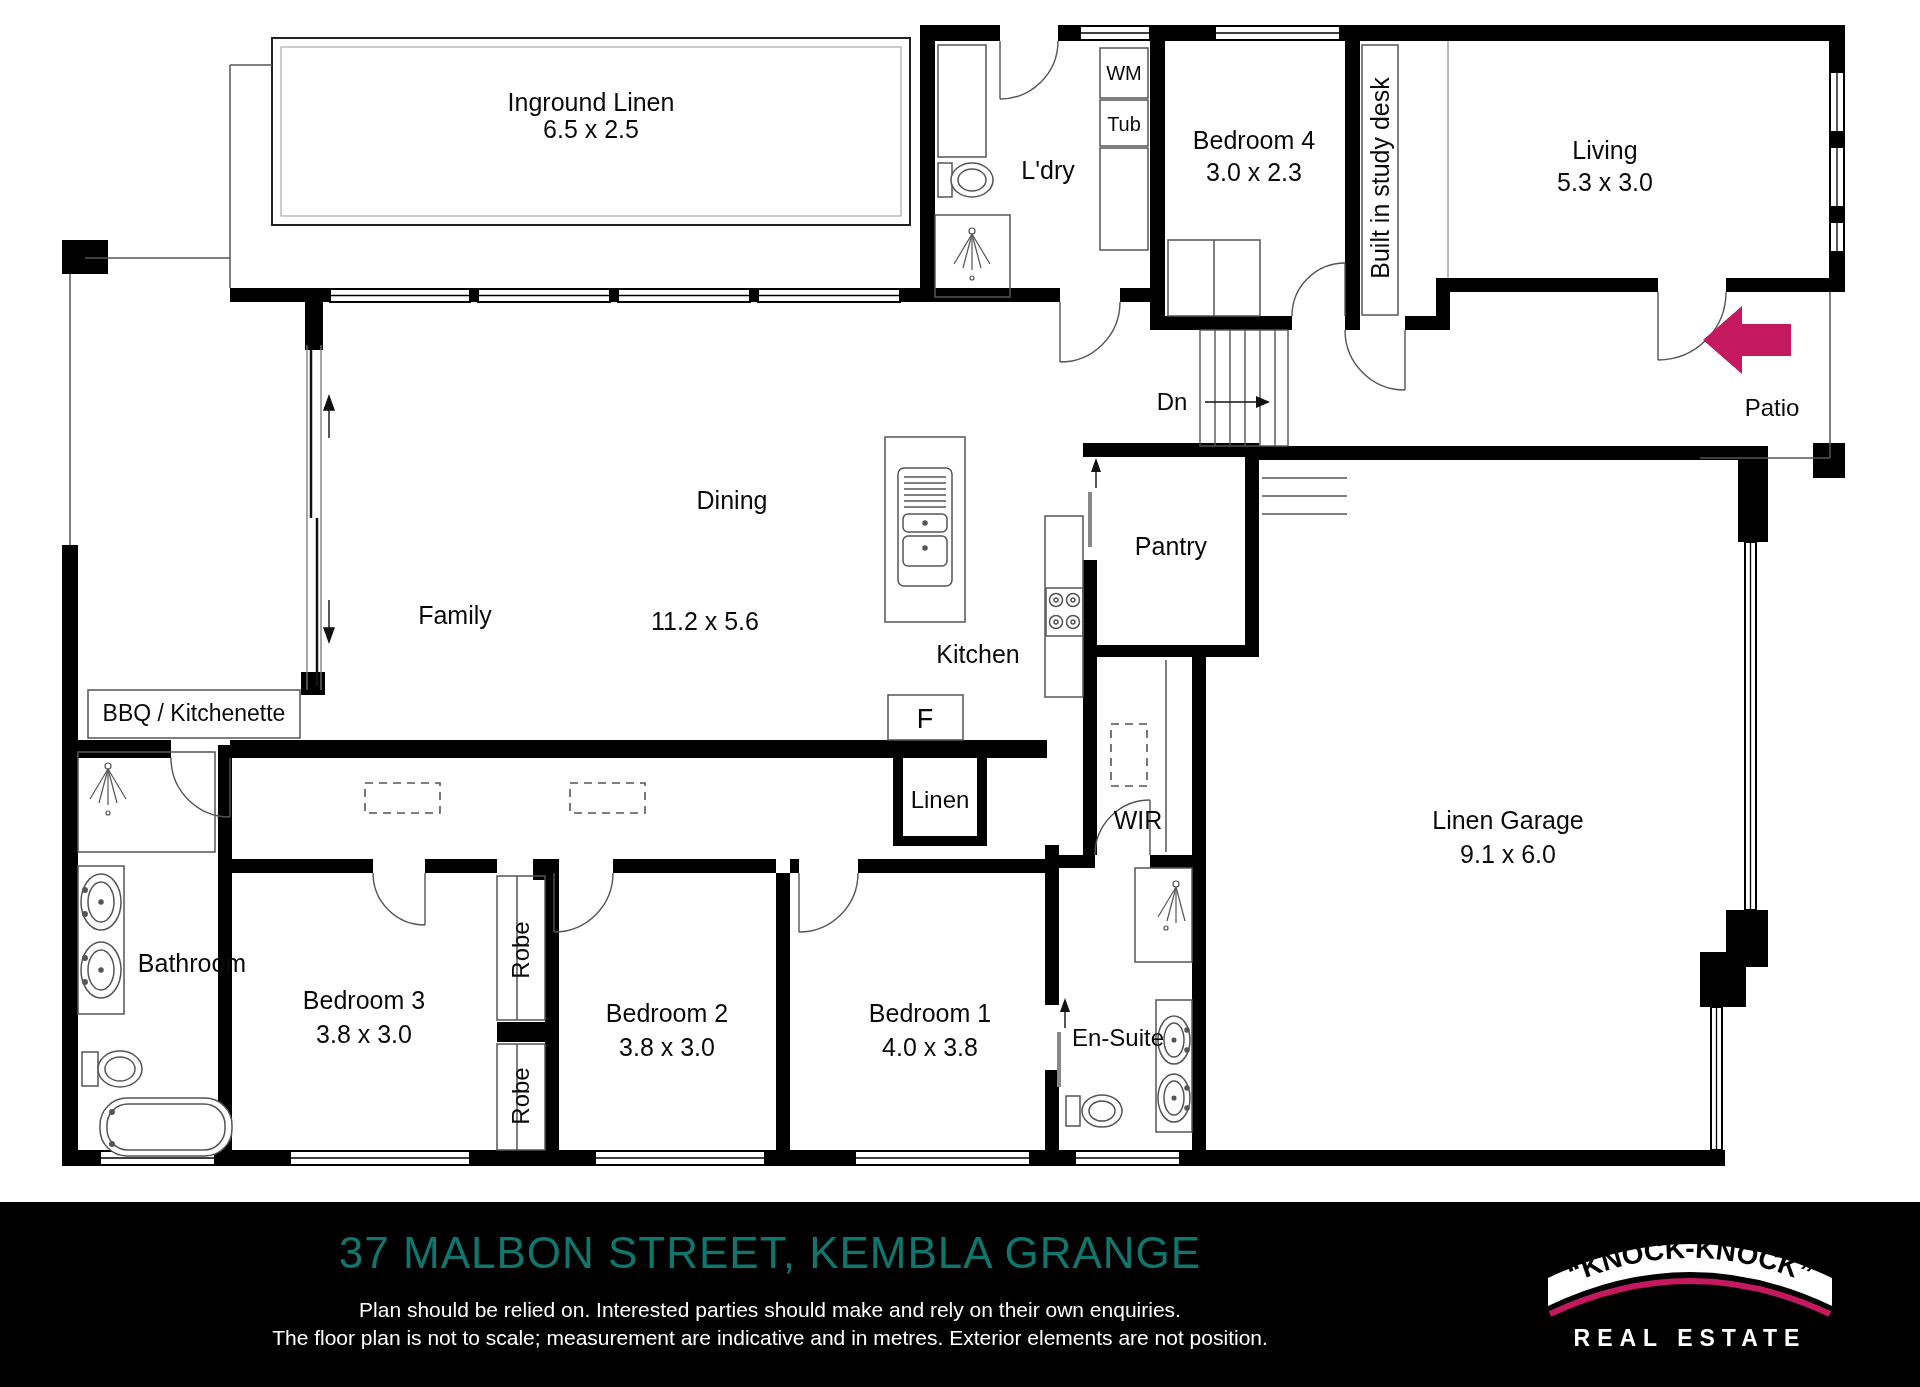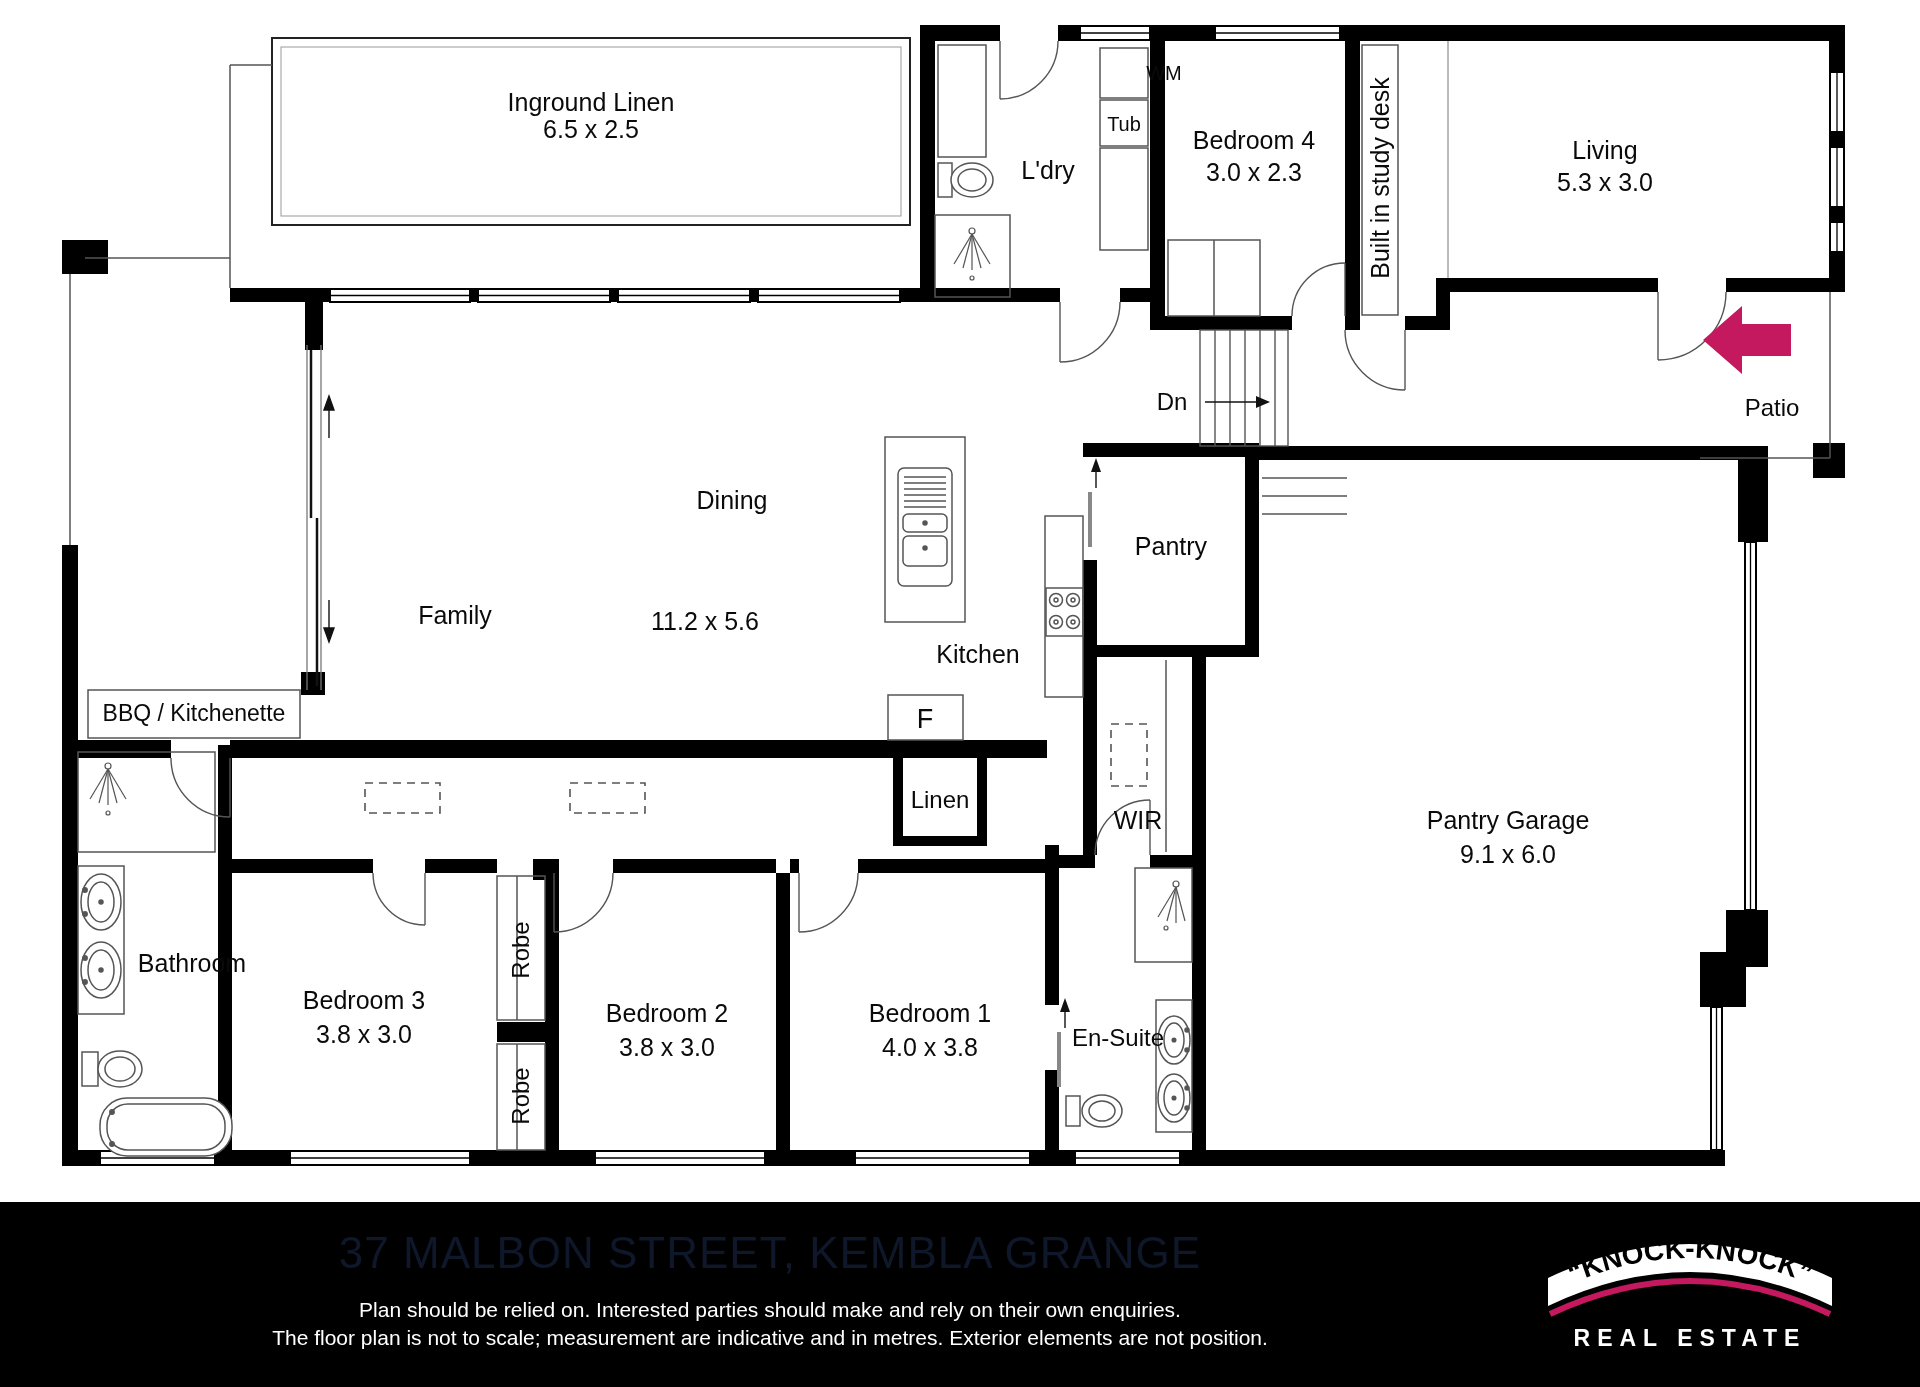--- a/index.html
+++ b/index.html
@@ -5,21 +5,21 @@
 <style>
   html,body{margin:0;padding:0;background:#fff;}
   body{font-family:"Liberation Sans", sans-serif;}
   .page{position:relative;width:1920px;height:1387px;background:#fff;overflow:hidden;}
   .plan{position:absolute;left:0;top:0;width:1920px;height:1200px;}
   .plan svg{position:absolute;left:0;top:0;}
   .lbl{position:absolute;transform:translate(-50%,-50%);font-size:25px;color:#0a0a0a;white-space:nowrap;line-height:1;}
   .lbl.v{transform:translate(-50%,-50%) rotate(-90deg);}
   .lbl.s20{font-size:20px;} .lbl.s23{font-size:23px;} .lbl.s24{font-size:24px;} .lbl.s27{font-size:27px;}
   .footer{position:absolute;left:0;top:1202px;width:1920px;height:185px;background:#000;}
-  .addr{position:absolute;left:40px;top:1228px;width:1460px;text-align:center;color:#0f172a;font-size:44px;letter-spacing:1px;}
+  .addr{position:absolute;left:40px;top:1228px;width:1460px;text-align:center;color:#0f766e;font-size:44px;letter-spacing:1px;}
   .disc{position:absolute;left:40px;width:1460px;text-align:center;color:#fff;font-size:21px;}
   .d1{top:1298px;} .d2{top:1326px;}
   .logo{position:absolute;left:1540px;top:1226px;width:300px;height:136px;}
 </style>
 </head>
 <body>
 
 <div class="page">
   <div class="plan">
 
@@ -359,21 +359,21 @@
             <ellipse cx="1102" cy="1111" rx="13" ry="10"></ellipse>
         </g>
       </g>
 
       <polygon points="1703,340 1742,306 1742,324 1791,324 1791,356 1742,356 1742,374" fill="#c5195f"></polygon>
     </svg>
 
     <div class="lbl" style="left:591px;top:102px;">Inground Linen</div>
     <div class="lbl" style="left:591px;top:129px;">6.5 x 2.5</div>
     <div class="lbl" style="left:1048px;top:170px;">L'dry</div>
-    <div class="lbl s20" style="left:1124px;top:73px;margin-left:40px;">WM</div>
+    <div class="lbl s20" style="left:1124px;top:73px;">WM</div>
     <div class="lbl s20" style="left:1124px;top:124px;">Tub</div>
     <div class="lbl" style="left:1254px;top:140px;">Bedroom 4</div>
     <div class="lbl" style="left:1254px;top:172px;">3.0 x 2.3</div>
     <div class="lbl v" style="left:1380px;top:178px;">Built in study desk</div>
     <div class="lbl" style="left:1605px;top:150px;">Living</div>
     <div class="lbl" style="left:1605px;top:182px;">5.3 x 3.0</div>
     <div class="lbl s24" style="left:1772px;top:408px;">Patio</div>
     <div class="lbl s24" style="left:1172px;top:402px;">Dn</div>
     <div class="lbl" style="left:455px;top:615px;">Family</div>
     <div class="lbl" style="left:732px;top:500px;">Dining</div>
@@ -387,21 +387,21 @@
     <div class="lbl" style="left:1138px;top:820px;">WIR</div>
     <div class="lbl" style="left:364px;top:1000px;">Bedroom 3</div>
     <div class="lbl" style="left:364px;top:1034px;">3.8 x 3.0</div>
     <div class="lbl v s24" style="left:521px;top:950px;">Robe</div>
     <div class="lbl v s24" style="left:521px;top:1096px;">Robe</div>
     <div class="lbl" style="left:667px;top:1013px;">Bedroom 2</div>
     <div class="lbl" style="left:667px;top:1047px;">3.8 x 3.0</div>
     <div class="lbl" style="left:930px;top:1013px;">Bedroom 1</div>
     <div class="lbl" style="left:930px;top:1047px;">4.0 x 3.8</div>
     <div class="lbl s24" style="left:1118px;top:1038px;">En-Suite</div>
-    <div class="lbl" style="left:1508px;top:820px;">Pantry Garage</div>
+    <div class="lbl" style="left:1508px;top:820px;">Linen Garage</div>
     <div class="lbl" style="left:1508px;top:854px;">9.1 x 6.0</div>
   </div>
 
   <div class="footer"></div>
   <div class="addr">37 MALBON STREET, KEMBLA GRANGE</div>
   <div class="disc d2">The floor plan is not to scale; measurement are indicative and in metres. Exterior elements are not position.</div>
   <div class="disc d1">Plan should be relied on. Interested parties should make and rely on their own enquiries.</div>
 
   <svg class="logo" viewBox="0 0 300 136" xmlns="http://www.w3.org/2000/svg" xmlns:xlink="http://www.w3.org/1999/xlink">
     <defs>

